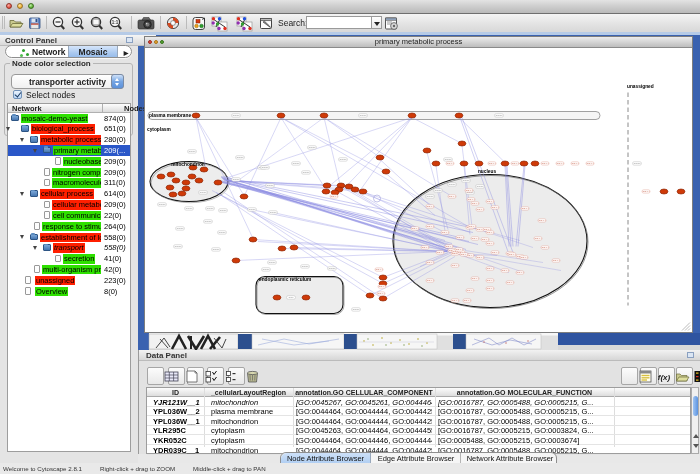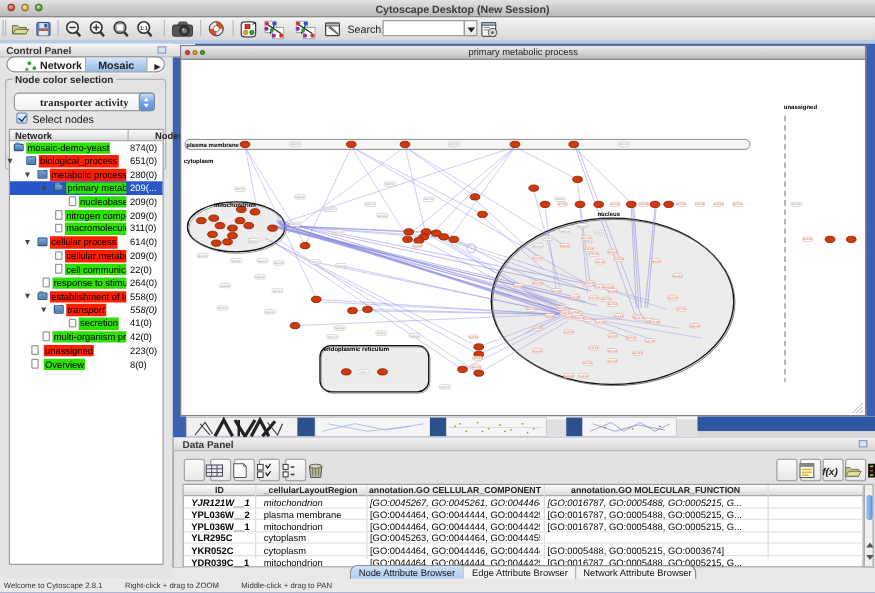--- a/index.html
+++ b/index.html
@@ -29,21 +29,21 @@
 #cphead { left:0; top:0; width:156px; height:11px;
   background:linear-gradient(#f5f5f5,#d9d9d9); border-bottom:1px solid #bdbdbd;
   font-size:8px; font-weight:bold; color:#333; padding:1px 0 0 5px; }
 #tabs { left:5px; top:10px; width:127px; height:13px; background:#fff;
   border:1px solid #8e8e8e; border-radius:7px; overflow:hidden; box-shadow:0 1px 1px rgba(255,255,255,.8);}
 #tabs .seg { position:absolute; top:0; height:13px; font-size:8.5px; font-weight:bold; color:#222; text-align:center; }
 #tabMosaic { left:62px; width:50px; background:linear-gradient(#d5e5fa,#a9c8ef 55%,#8fb7e9); border-left:1px solid #98a8bc; border-right:1px solid #98a8bc; }
 #grpbox { left:4px; top:28px; width:129px; height:73px; border:1px solid #b5b5b5; border-radius:3px; }
 #grplabel { left:10px; top:24px; font-size:8px; font-weight:bold; color:#2a2a2a; background:#e4e4e4; padding:0 2px; }
 #combo { left:11px; top:39px; width:113px; height:15px; background:linear-gradient(#ffffff,#f0f0f0);
-  border:1px solid #9a9a9a; border-radius:4px; font-size:8.5px; font-weight:bold; color:#222; text-align:center; padding-top:2px;font-family:Liberation Serif, serif; }
+  border:1px solid #9a9a9a; border-radius:4px; font-size:8.5px; font-weight:bold; color:#222; text-align:center; padding-top:2px; }
 #combobtn { left:111px; top:39px; width:13px; height:15px; border-radius:3px;
   background:linear-gradient(#cfe2fa,#76a5e3 50%,#5b91da); border:1px solid #7a8ba5; }
 #combobtn:before { content:""; position:absolute; left:3px; top:2.5px;
   border-left:2.5px solid transparent; border-right:2.5px solid transparent; border-bottom:3.5px solid #fff; }
 #combobtn:after { content:""; position:absolute; left:3px; bottom:2.5px;
   border-left:2.5px solid transparent; border-right:2.5px solid transparent; border-top:3.5px solid #fff; }
 #chk { left:13px; top:55px; width:9px; height:9px; background:linear-gradient(#eaf3fd,#b9d5f5);
   border:1px solid #7292b8; border-radius:2px; }
 #chk:before { content:""; position:absolute; left:1.5px; top:0px; width:3px; height:4.5px;
   border-right:1.5px solid #16365c; border-bottom:1.5px solid #16365c; transform:rotate(38deg); }
@@ -66,21 +66,21 @@
   background:#5c8cc0; border-radius:1px 1px 0 0; }
 .file { position:absolute; top:1px; width:5.5px; height:7.5px; background:#fdfdfd; border:0.6px solid #999; border-radius:1px; }
 .lbl { overflow:hidden; }
 .selrow { background:#2a57c8; }
 .selrow .num { color:#fff;text-align:right; }
 
 
 #statusbar { left:0; top:463px; width:700px; height:11px; background:#e9e9e9; font-size:6.2px; color:#333; }
 
 
-#netframe { left:144px; top:36px; width:549px; height:297px; border:1px solid #7e7e7e; background:#c4b5fd; }
+#netframe { left:144px; top:36px; width:549px; height:297px; border:1px solid #7e7e7e; background:#0369a1; }
 #nettitle { left:0; top:0; width:547px; height:11px;
   background:linear-gradient(#ececec,#cbcbcb 70%,#bdbdbd); border-bottom:1px solid #8a8a8a; }
 #nettitle .tl { width:4px; height:4px; border-radius:50%; top:3px; }
 #nettitletext { width:100%; text-align:center; top:0px; font-size:7.5px; color:#222; }
 
 
 #frag { left:144px; top:333px; width:556px; height:17px; }
 
 
 #dpanel { left:138px; top:350px; width:562px; height:104px; background:#e2e2e2; border-left:1px solid #9a9a9a; }
@@ -114,21 +114,20 @@
 #btab3 { left:181px; width:96px; }
 </style>
 </head>
 <body>
 <div id="win">
 
   <div id="titlebar" class="abs">
     <div class="tl abs" style="left:6px; background:radial-gradient(circle at 35% 30%,#ffb0a8,#e8594a 60%,#b33a2c); border:0.5px solid #8e3328;"></div>
     <div class="tl abs" style="left:17px; background:radial-gradient(circle at 35% 30%,#ffe9b0,#f0b63a 60%,#c08a20); border:0.5px solid #97702a;"></div>
     <div class="tl abs" style="left:28px; background:radial-gradient(circle at 35% 30%,#c8f0b0,#66b83e 60%,#3f8a22); border:0.5px solid #3e7021;"></div>
-    <div id="title" class="abs">Cytoscape Desktop (New Session)</div>
   </div>
 
   <div id="toolbar" class="abs">
     <div class="sep abs" style="left:2px;"></div>
     <div class="sep abs" style="left:4px;"></div>
     <div id="tbicons" class="abs" style="left:0;top:0;width:700px;height:18px;">
 <svg width="700" height="18" viewBox="0 0 700 18" style="position:absolute;left:0;top:0;">
 <g>
             <path d="M10 13 L10 6.5 L14 6.5 L15.5 8 L21 8 L21 13 Z" fill="#c9c98e" stroke="#6b6b3a" stroke-width="0.8"></path>
             <path d="M10 13 L12.5 9.5 L23 9.5 L20.5 13 Z" fill="#dede9e" stroke="#6b6b3a" stroke-width="0.8"></path>
@@ -892,20 +891,21 @@
 <div class="drow" style="top:19.2px;">
             <span class="dc0">YPL036W__1</span>
             <span class="dc1">mitochondrion</span>
             <span class="dc2">[GO:0044464, GO:0044444, GO:0044425, G...</span>
             <span class="dc3">[GO:0016787, GO:0005488, GO:0005215, G...</span>
           </div>
 <div class="drow" style="top:28.8px;">
             <span class="dc0">YLR295C</span>
             <span class="dc1">cytoplasm</span>
             <span class="dc2">[GO:0045263, GO:0044464, GO:0044455, G...</span>
+            <span class="dc3">[GO:0016787, GO:0005215, GO:0003824, G...</span>
           </div>
 <div class="drow" style="top:38.4px;">
             <span class="dc0">YKR052C</span>
             <span class="dc1">cytoplasm</span>
             <span class="dc2">[GO:0044464, GO:0044446, GO:0044444, G...</span>
             <span class="dc3">[GO:0005488, GO:0005215, GO:0003674]</span>
           </div>
 <div class="drow" style="top:48.0px;">
             <span class="dc0">YDR039C__1</span>
             <span class="dc1">mitochondrion</span>

